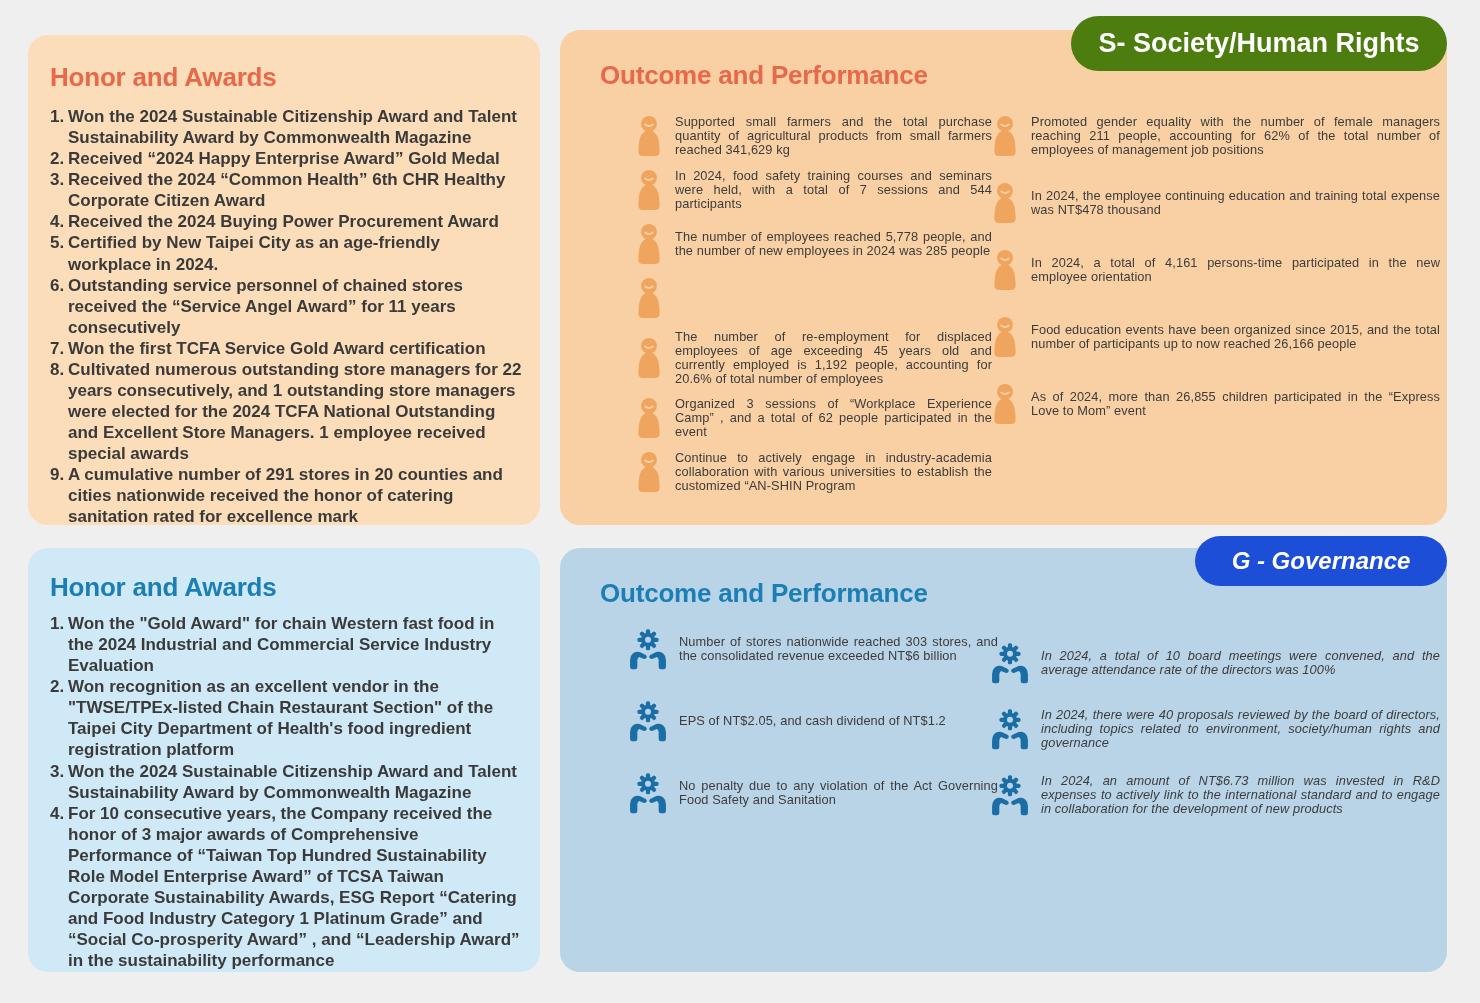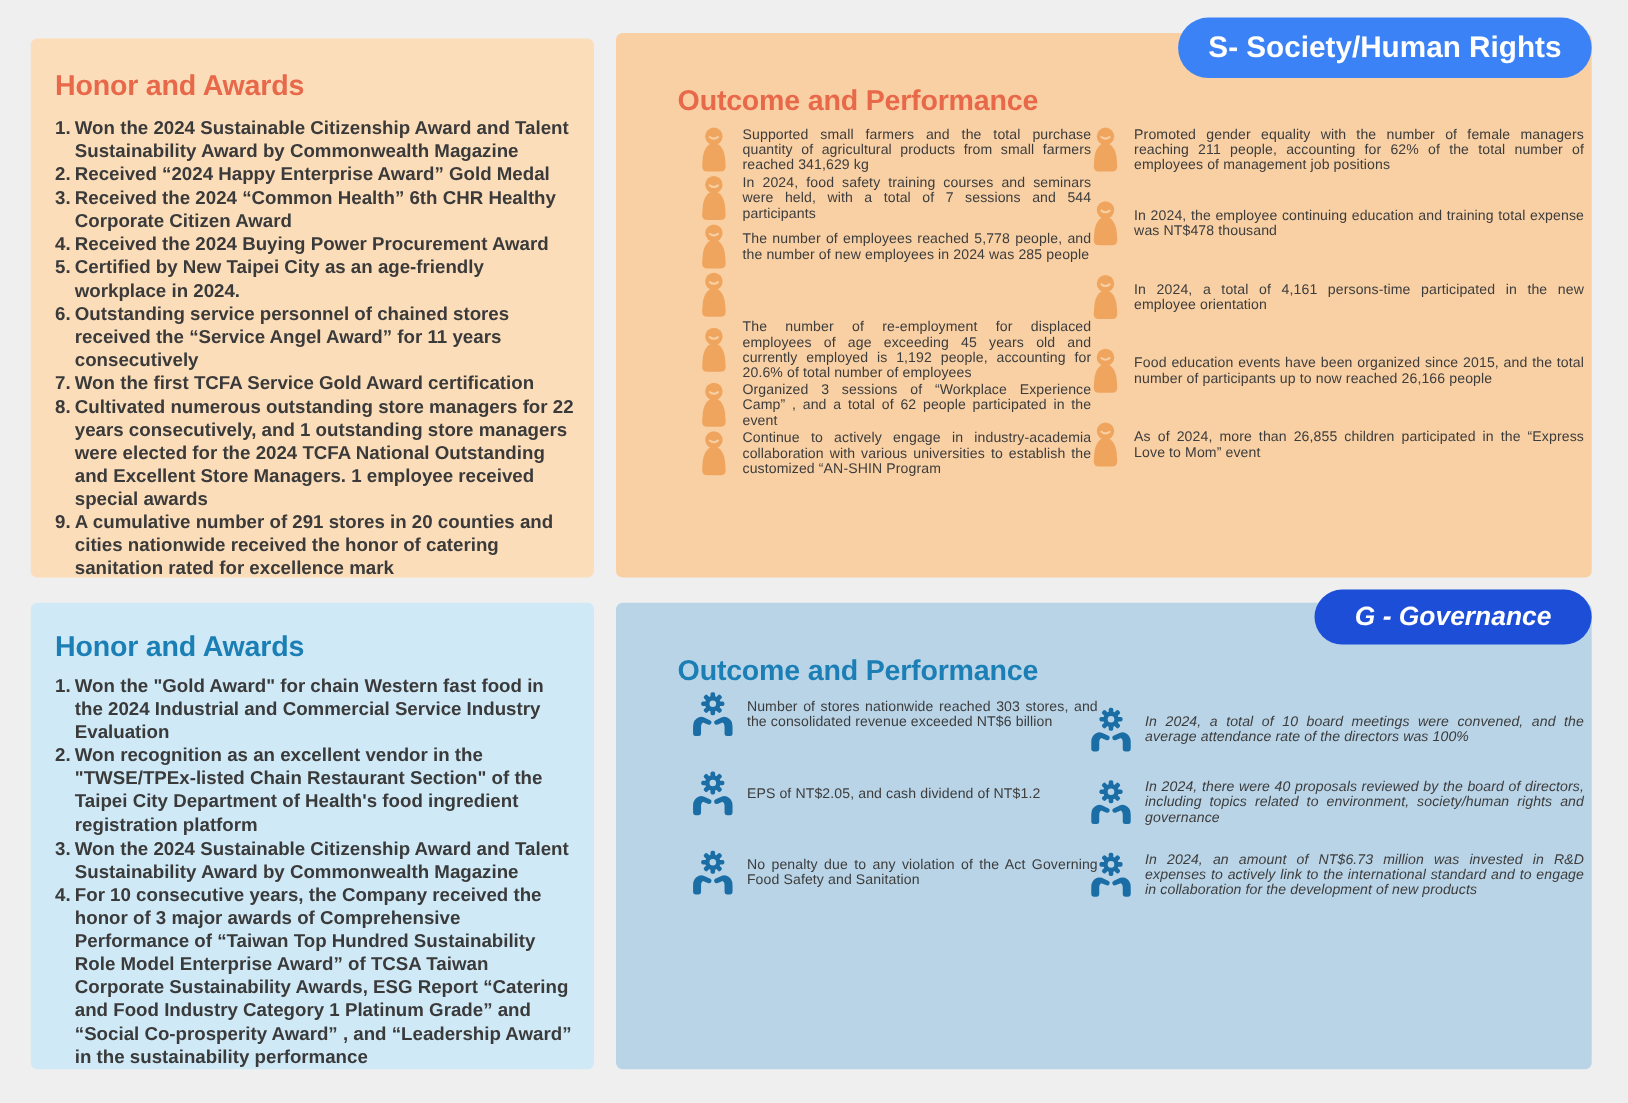--- a/index.html
+++ b/index.html
@@ -5,49 +5,49 @@
   html,body{margin:0;padding:0;}
   body{
     width:1480px;height:1003px;
     background:#efefef;
     font-family:"Liberation Sans", sans-serif;
     position:relative;
     -webkit-font-smoothing:antialiased;
   }
   .page{position:absolute;left:0;top:0;width:1480px;height:1003px;overflow:hidden;}
 
-  .panel{position:absolute;border-radius:6px;}
+  .panel{position:absolute;border-radius:20px;}
   .p-sh{left:28px;top:35px;width:512px;height:490px;background:#fbddba;}
   .p-so{left:560px;top:30px;width:887px;height:495px;background:#f8d0a4;}
   .p-gh{left:28px;top:548px;width:512px;height:424px;background:#cfe9f6;}
   .p-go{left:560px;top:548px;width:887px;height:424px;background:#b9d4e7;}
 
   .badge{
     position:absolute;z-index:3;color:#ffffff;font-weight:bold;
     display:flex;align-items:center;justify-content:center;white-space:nowrap;
   }
-  .badge-s{right:33px;top:16px;width:376px;height:55px;border-radius:28px;background:#3b82f6;font-size:27px;}
+  .badge-s{right:33px;top:16px;width:376px;height:55px;border-radius:28px;background:#4d7c0f;font-size:27px;}
   .badge-g{right:33px;top:536px;width:252px;height:50px;border-radius:25px;background:#1d4ed8;font-size:24px;font-style:italic;}
 
-  h2.title{margin:16px;font-size:26px;font-weight:bold;letter-spacing:-0.2px;}
+  h2.title{margin:0;font-size:26px;font-weight:bold;letter-spacing:-0.2px;}
   .orange{color:#e8684a;}
   .blue{color:#1b7fb5;}
   .p-sh h2.title{margin:27px 0 13px 22px;}
   .p-gh h2.title{margin:24px 0 10px 22px;}
   .p-so h2.title,.p-go h2.title{position:absolute;left:40px;top:30px;}
 
   .honor-list{
     margin:0;padding:0 16px 0 22px;list-style:none;
     color:#3a3a3a;font-weight:bold;font-size:17px;line-height:1.24;
   }
   .honor-list li{position:relative;padding-left:18px;}
   .honor-list .n{position:absolute;left:0;}
 
   .col{position:absolute;display:flex;flex-direction:column;}
-  .col-sl{left:74px;top:84px;width:358px;}
+  .col-sl{left:74px;top:84px;width:358px;gap:10px;}
   .col-sr{left:430px;top:84px;width:450px;gap:23px;}
   .col-gl{left:66px;top:80px;width:372px;gap:30px;}
   .col-gr{left:428px;top:94px;width:452px;gap:24px;font-style:italic;}
 
   .o-item{display:flex;align-items:center;}
   .o-item p{
     margin:0;color:#3c3c3c;font-size:12.8px;line-height:1.1;
     text-align:justify;letter-spacing:0.1px;
   }
   .ic{flex:none;}

